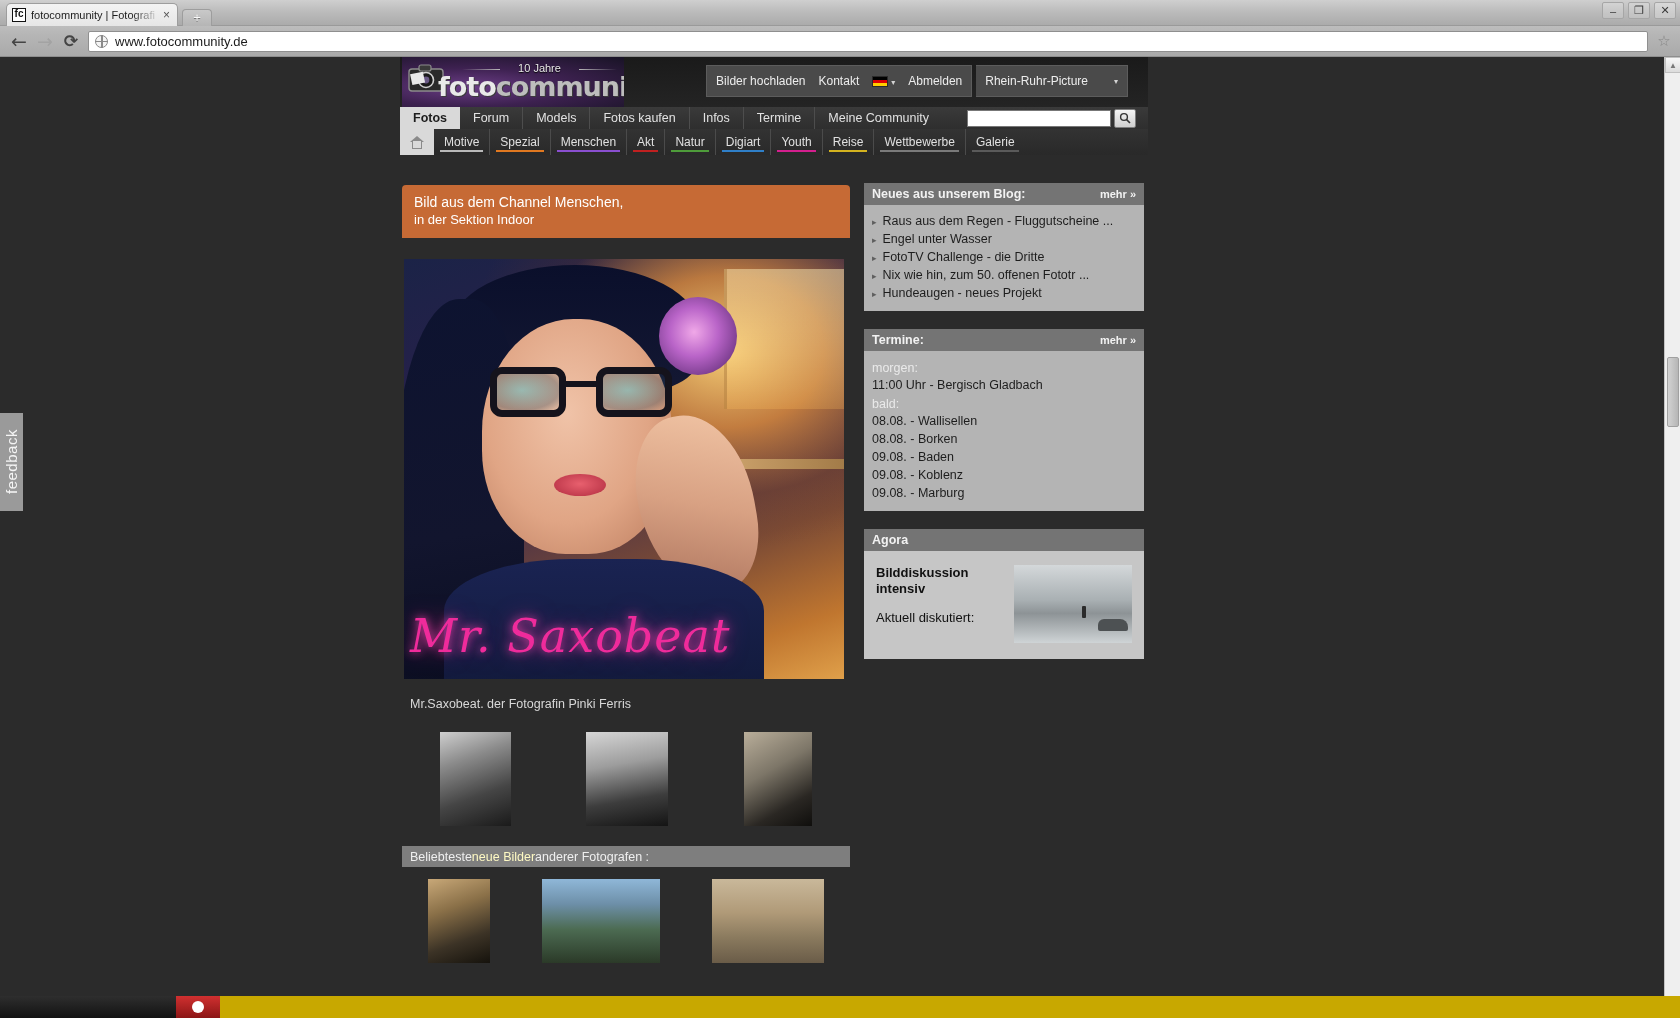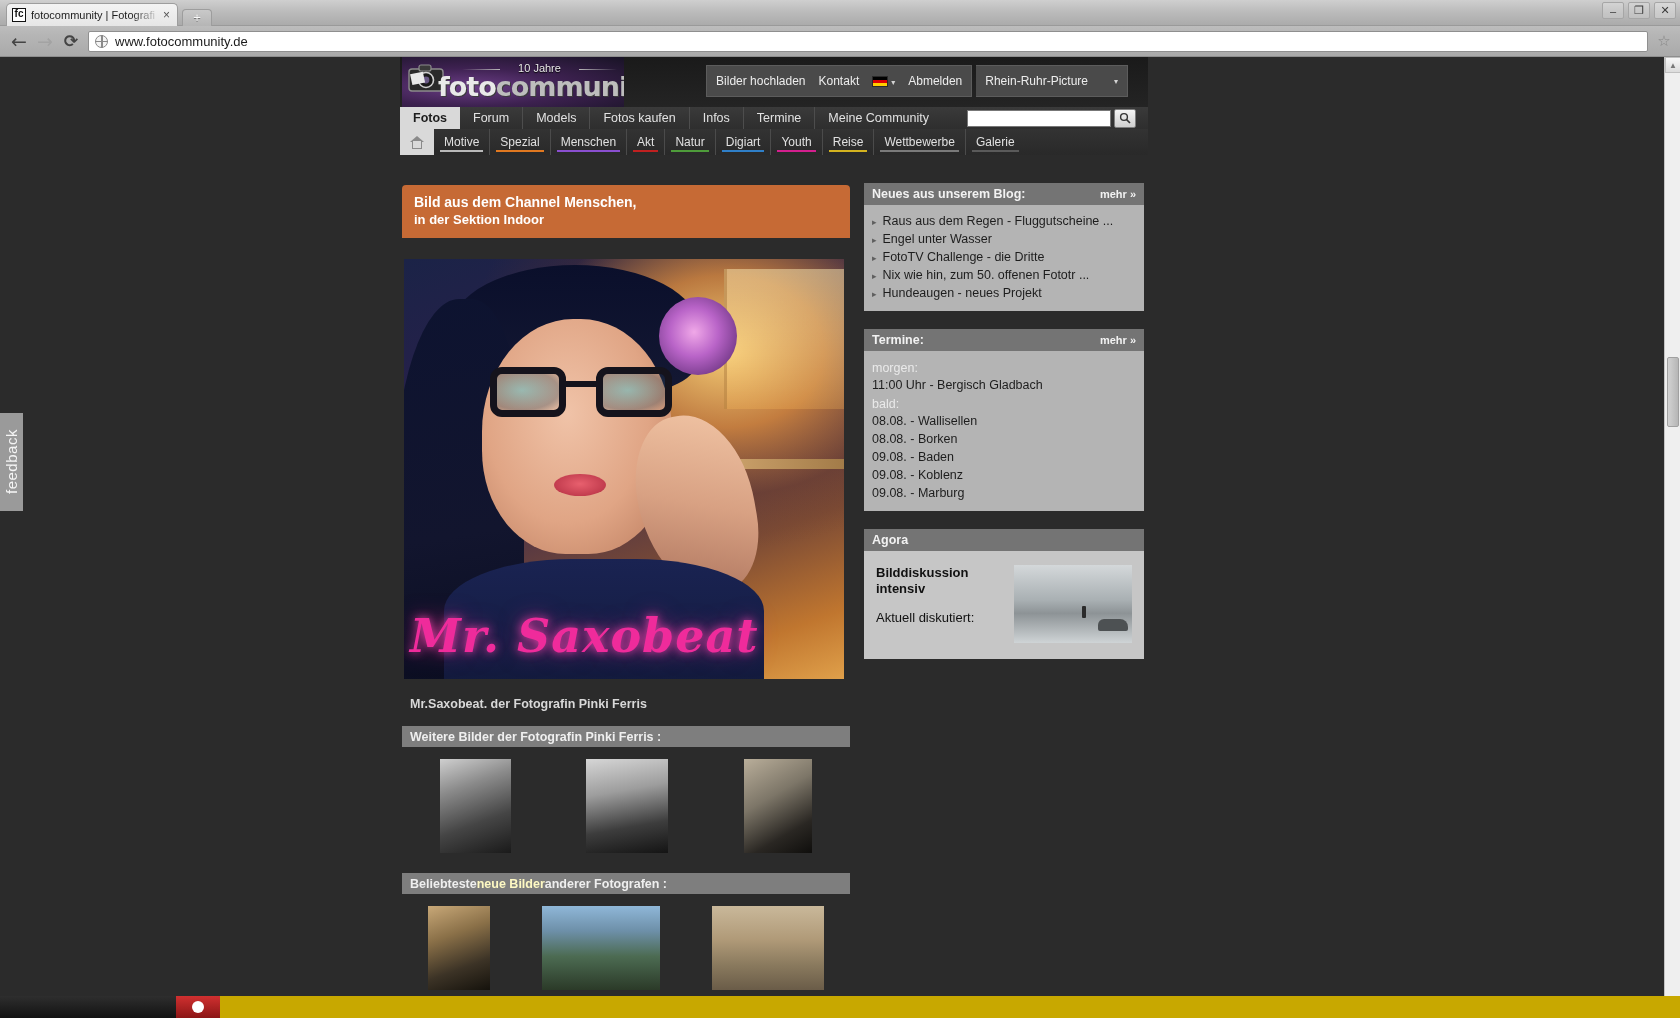--- a/index.html
+++ b/index.html
@@ -227,21 +227,21 @@
     font-size: 12px; color: #e0e0e0; border-right: 1px solid #4b4b4b;
     white-space: nowrap;
   }
   .subnav-item .uline {
     position: absolute; left: 6px; right: 6px; bottom: 3px; height: 2px;
   }
   .subnav-item.last { border-right: none; }
 
   
   #content { position: relative; width: 748px; background: #2b2b2b; display: flex; }
-  #col-main { width: 452px; padding-left: 2px; font-weight: bold; }
+  #col-main { width: 452px; padding-left: 2px; }
   #col-side { width: 294px; margin-left: 14px; }
 
   #channel-banner {
     margin-top: 30px; width: 448px; padding: 9px 12px 11px 12px;
     background: #c66a35; color: #ffffff; border-radius: 4px 4px 0 0;
   }
   #channel-banner .l1 { font-size: 14px; margin-bottom: 2px; }
   #channel-banner .l2 { font-size: 13px; }
   #channel-banner a { color: #ffffff; }
 
@@ -557,21 +557,20 @@
               <div class="hero-shape" id="hero-lips"></div>
               <div class="hero-shape" id="hero-hand"></div>
               <div class="hero-shape" id="hero-body"></div>
               <div id="hero-sig">Mr. Saxobeat</div>
             </div>
 
             <div id="hero-caption">
               <span>Mr.Saxobeat. der Fotografin </span><a>Pinki Ferris</a>
             </div>
 
-            <div class="sec-header">Weitere Bilder der Fotografin Pinki Ferris :</div>
             <div class="thumb-row">
               <div class="thumb t1"></div>
               <div class="thumb t2"></div>
               <div class="thumb t3"></div>
             </div>
 
             <div class="sec-header">
               <span>Beliebteste </span>
                 <a>neue Bilder</a>
                 <span> anderer Fotografen :</span>

